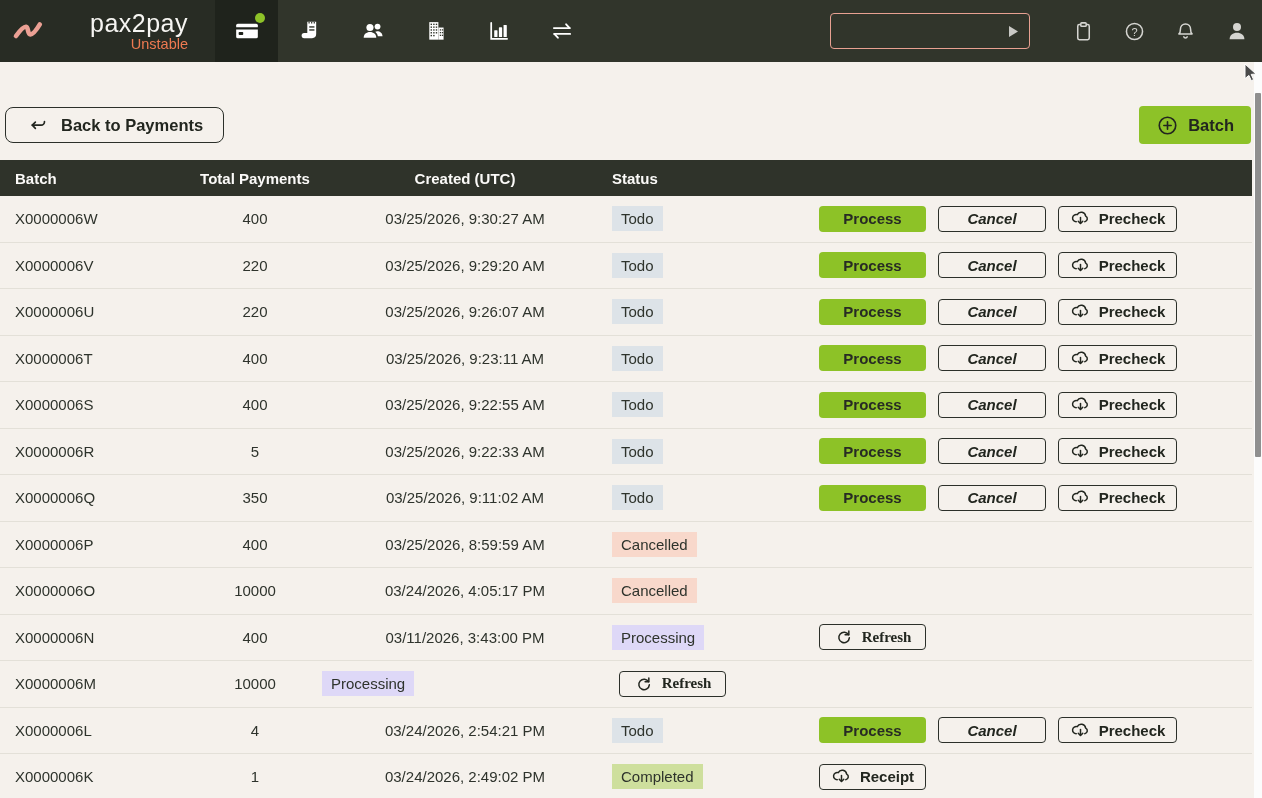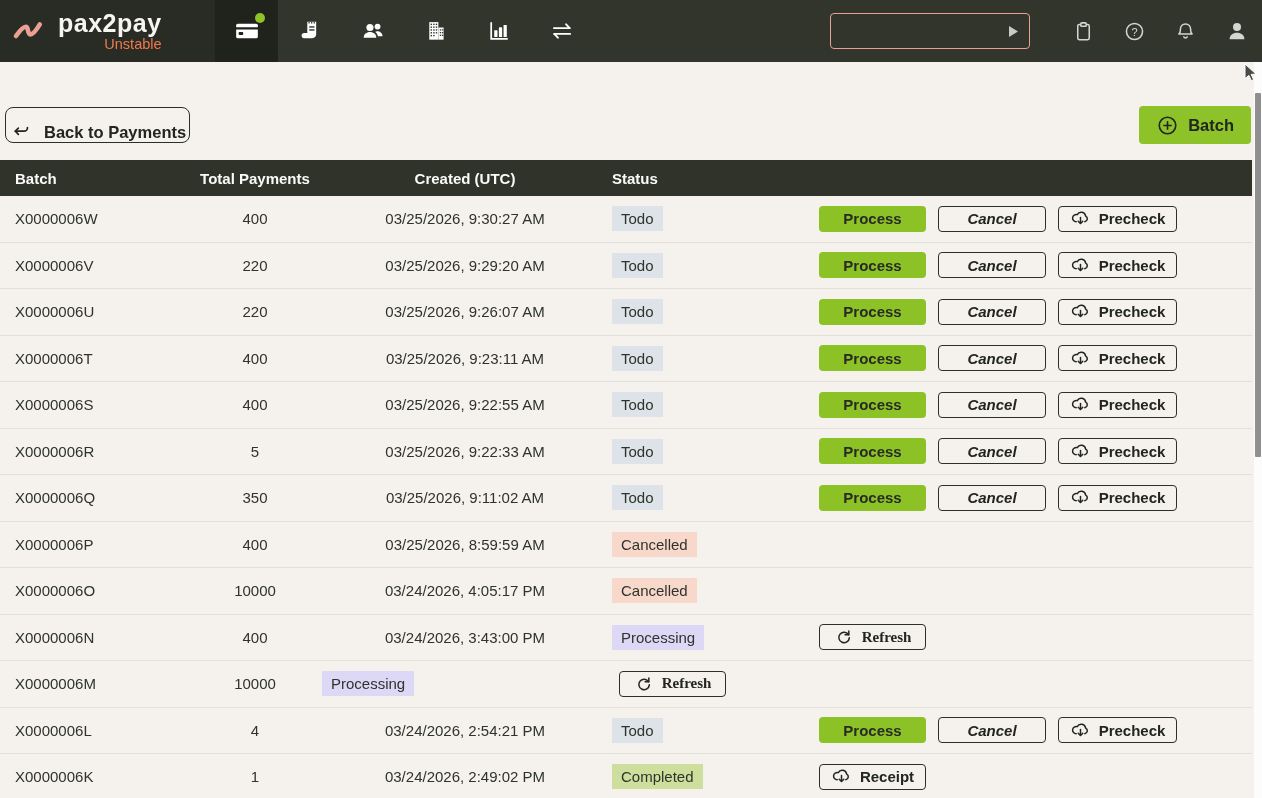--- a/index.html
+++ b/index.html
@@ -15,21 +15,21 @@
     height:62px; background:#31352b;
     display:flex; align-items:stretch;
     position:relative; z-index:5;
   }
   .brand {
     width:215px; background:#282c24;
     display:flex; align-items:center; gap:8px;
     padding-left:10px; cursor:pointer;
   }
   .brand-text { display:flex; flex-direction:column; align-items:flex-end; margin-top:2px; }
-  .brand-name { color:#f6f5f2; font-size:25px; font-weight:bold; letter-spacing:.5px; line-height:1; }
+  .brand-name { color:#f6f5f2; font-size:25px; font-weight:normal; letter-spacing:.5px; line-height:1;margin-left:32px; }
   .brand-env  { color:#ef7a51; font-size:14.5px; line-height:1.1; margin-top:1px; }
   .nav { display:flex; align-items:stretch; }
   .nav-item {
     width:63px; display:flex; align-items:center; justify-content:center;
     position:relative; cursor:pointer;
   }
   .nav-item.active { background:#1f231c; }
   .nav-dot {
     position:absolute; top:13px; right:13px;
     width:10px; height:10px; border-radius:50%; background:#8dc228;
@@ -49,21 +49,21 @@
   }
   
   .toolbar {
     display:flex; justify-content:space-between; align-items:center;
     margin:44px 11px 16px 5px; height:38px;
   }
   .back-btn {
     height:36px; border:1.5px solid #2c302a; border-radius:8px;
     background:transparent; color:#22261f;
     font-family:inherit; font-size:16.5px; font-weight:bold;
-    display:inline-flex; align-items:flex-end; gap:10px; padding:0 3px; cursor:pointer;
+    display:inline-flex; align-items:center; gap:10px; padding:0 20px; cursor:pointer;
   }
   .batch-btn {
     height:38px; border:none; border-radius:4px; background:#8dc228; color:#22261f;
     font-family:inherit; font-size:16.5px; font-weight:bold;
     display:inline-flex; align-items:center; gap:9px; padding:0 17px; cursor:pointer;
   }
   
   .table { width:1252px; }
   .thead {
     height:36px; background:#2f332a; color:#fbfaf8;
@@ -424,21 +424,21 @@
         <div class="trow">
           <div class="cell col-batch">X0000006O</div>
           <div class="cell col-total">10000</div>
           <div class="cell col-created">03/24/2026, 4:05:17 PM</div>
           <div class="cell col-status"><span class="badge" style="background: rgb(248, 216, 203);">Cancelled</span></div>
           <div class="cell col-actions"></div>
         </div>
         <div class="trow">
           <div class="cell col-batch">X0000006N</div>
           <div class="cell col-total">400</div>
-          <div class="cell col-created">03/24/2026, 3:43:00 PM</div>
+          <div class="cell col-created">03/11/2026, 3:43:00 PM</div>
           <div class="cell col-status"><span class="badge" style="background: rgb(222, 216, 247);">Processing</span></div>
           <div class="cell col-actions">
             <button class="btn outline btn-refresh">
               <svg width="20" height="20" viewBox="0 0 24 24" fill="none" stroke="#22261f" stroke-width="1.8" stroke-linecap="round" stroke-linejoin="round">
     <path d="M17.6 9.4 A6.3 6.3 0 1 0 18.4 13"></path>
     <path d="M17.8 4.9 v4.5 h-4.5"></path>
   </svg>
               <span>Refresh</span>
             </button>
           </div>

